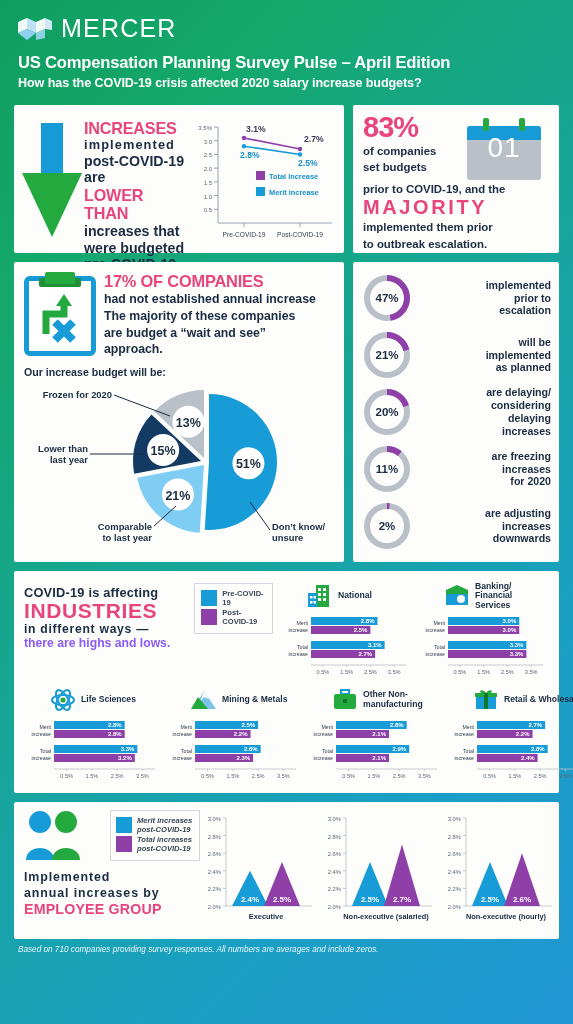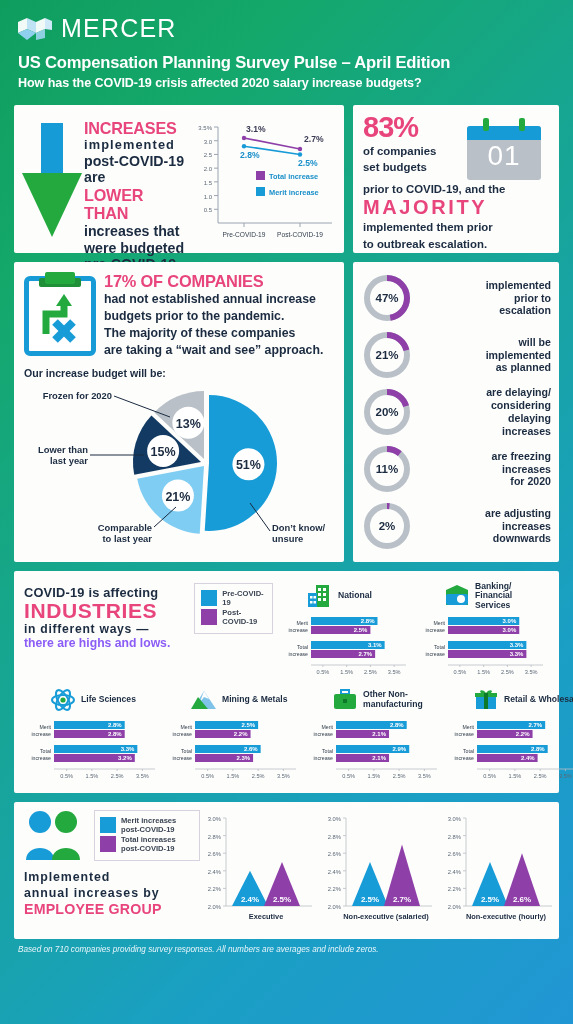--- a/index.html
+++ b/index.html
@@ -40,21 +40,21 @@
   
   #card-83 { width: 206px; height: 148px; padding: 9px 10px; }
   .big83 { color: #e8457c; font-size: 29px; font-weight: bold; line-height: .95; letter-spacing: -1px; }
   .c83-top { display: flex; }
   .c83-left { width: 100px; }
   .c83-left p { font-size: 11.4px; font-weight: bold; color: #1b2b40; line-height: 1.2; margin-top: 3px; }
   .cal { width: 74px; height: 62px; position: relative; margin-left: 4px; margin-top: 4px; }
   .cal-body { position: absolute; top: 8px; left: 0; width: 74px; height: 54px; background: #b9c0c7; border-radius: 3px; }
   .cal-top { position: absolute; top: 8px; left: 0; width: 74px; height: 14px; background: #179bd7; border-radius: 3px 3px 0 0; }
   .cal-ring { position: absolute; top: 0; width: 6px; height: 13px; background: #24a93f; border-radius: 2px; }
-  .cal-num { position: absolute; top: 22px; left: 0; width: 74px; text-align: center;
+  .cal-num { position: absolute; top: 14px; left: 0; width: 74px; text-align: center;
      font-size: 28px; color: #fff; font-weight: 300; letter-spacing: 1px; }
   .c83-bot { font-size: 11.4px; font-weight: bold; color: #1b2b40; line-height: 1.25; margin-top: 2px; }
   .majority { color: #e8457c; font-size: 20px; font-weight: bold; letter-spacing: 2.6px; line-height: 1.1; }
 
   
   #card-17 { width: 330px; height: 300px; padding: 10px 16px 4px 10px; }
   .c17-top { display: flex; gap: 8px; }
   .clipboard { width: 72px; height: 84px; position: relative; flex: 0 0 72px; }
   .cb-frame { position: absolute; inset: 4px 0 0 0; border: 5px solid #179bd7; border-radius: 6px; background: #fff; }
   .cb-clip { position: absolute; top: 0px; left: 21px; width: 30px; height: 12px; background: #24a93f; border-radius: 2px; }
@@ -90,21 +90,21 @@
   .ind-grid-bot { display: flex; gap: 4px; margin-top: 4px; }
   .ind-cell { width: 131px; }
   .ind-cell.wide { width: 137px; }
   .ind-hdr { display: flex; align-items: center; gap: 5px; height: 34px; padding-left: 26px; }
   .ind-ico { width: 26px; height: 24px; flex: 0 0 26px; position: relative; }
   .ind-name { font-size: 8.6px; font-weight: bold; color: #1b2b40; line-height: 1.12; }
 
   
   #card-emp { width: 545px; height: 137px; padding: 8px 10px; display: flex; }
   .emp-left { width: 176px; }
-  .emp-top { display: flex; gap: 8px; align-items: flex-start; }
+  .emp-top { display: flex; gap: 24px; align-items: flex-start; font-style: italic; }
   .people { width: 62px; height: 52px; position: relative; flex: 0 0 62px; }
   .emp-legend { border: 1px solid #d7d2de; padding: 4px 5px; width: 106px; }
   .emp-cap { margin-top: 8px; }
   .emp-cap .e1, .emp-cap .e2 { font-size: 12.4px; font-weight: bold; color: #1b2b40; letter-spacing: .9px; line-height: 1.25; }
   .emp-cap .e3 { font-size: 14.2px; font-weight: bold; color: #e8457c; letter-spacing: .2px; line-height: 1.25; }
   .emp-charts { flex: 1; display: flex; gap: 2px; }
   .emp-chart { flex: 1; }
 
   .footnote { color: #eaf6fb; font-size: 8.2px; font-style: italic; padding: 6px 4px 0 4px; }
   .mt8 { margin-top: 9px; }
@@ -224,23 +224,22 @@
             <polygon points="40,22 48,34 32,34" fill="#24a93f"></polygon>
             <g stroke="#189cd8" stroke-width="8" stroke-linecap="butt">
               <line x1="31" y1="50" x2="49" y2="68"></line>
               <line x1="49" y1="50" x2="31" y2="68"></line>
             </g>
           </svg>
         </div>
         <div class="c17-text">
           <div class="c17-head">17% OF COMPANIES</div>
           <div class="c17-body">had not established annual increase</div>
-          <div class="c17-body">budgets prior to the pandemic.</div>
           <div class="c17-body">The majority of these companies</div>
-          <div class="c17-body">are taking a “wait and see” approach.</div>
+          <div class="c17-body">are budget a “wait and see” approach.</div>
         </div>
       </div>
       <div class="pie-title">Our increase budget will be:</div>
       <div class="pie-area">
         <svg id="pieSvg" width="310" height="178" viewBox="0 0 310 178">
             <path d="M185,84 L185,16 A68,68 0 1 1 180.7302446720067,151.86581753312248 Z" fill="#189cd8"></path>
             <circle cx="224.42053874082444" cy="85.23884033804138" r="16" fill="#ffffff"></circle>
             <text x="224.42053874082444" y="90.23884033804138" font-size="12.5" font-weight="bold" text-anchor="middle" fill="#1b2b40">51%</text>
             <path d="M180,87 L175.7302446720067,154.86581753312248 A68,68 0 0 1 113.20446695044917,99.74192939182927 Z" fill="#7fcdf2"></path>
             <circle cx="153.9178600316352" cy="116.58438058622534" r="16" fill="#ffffff"></circle>

